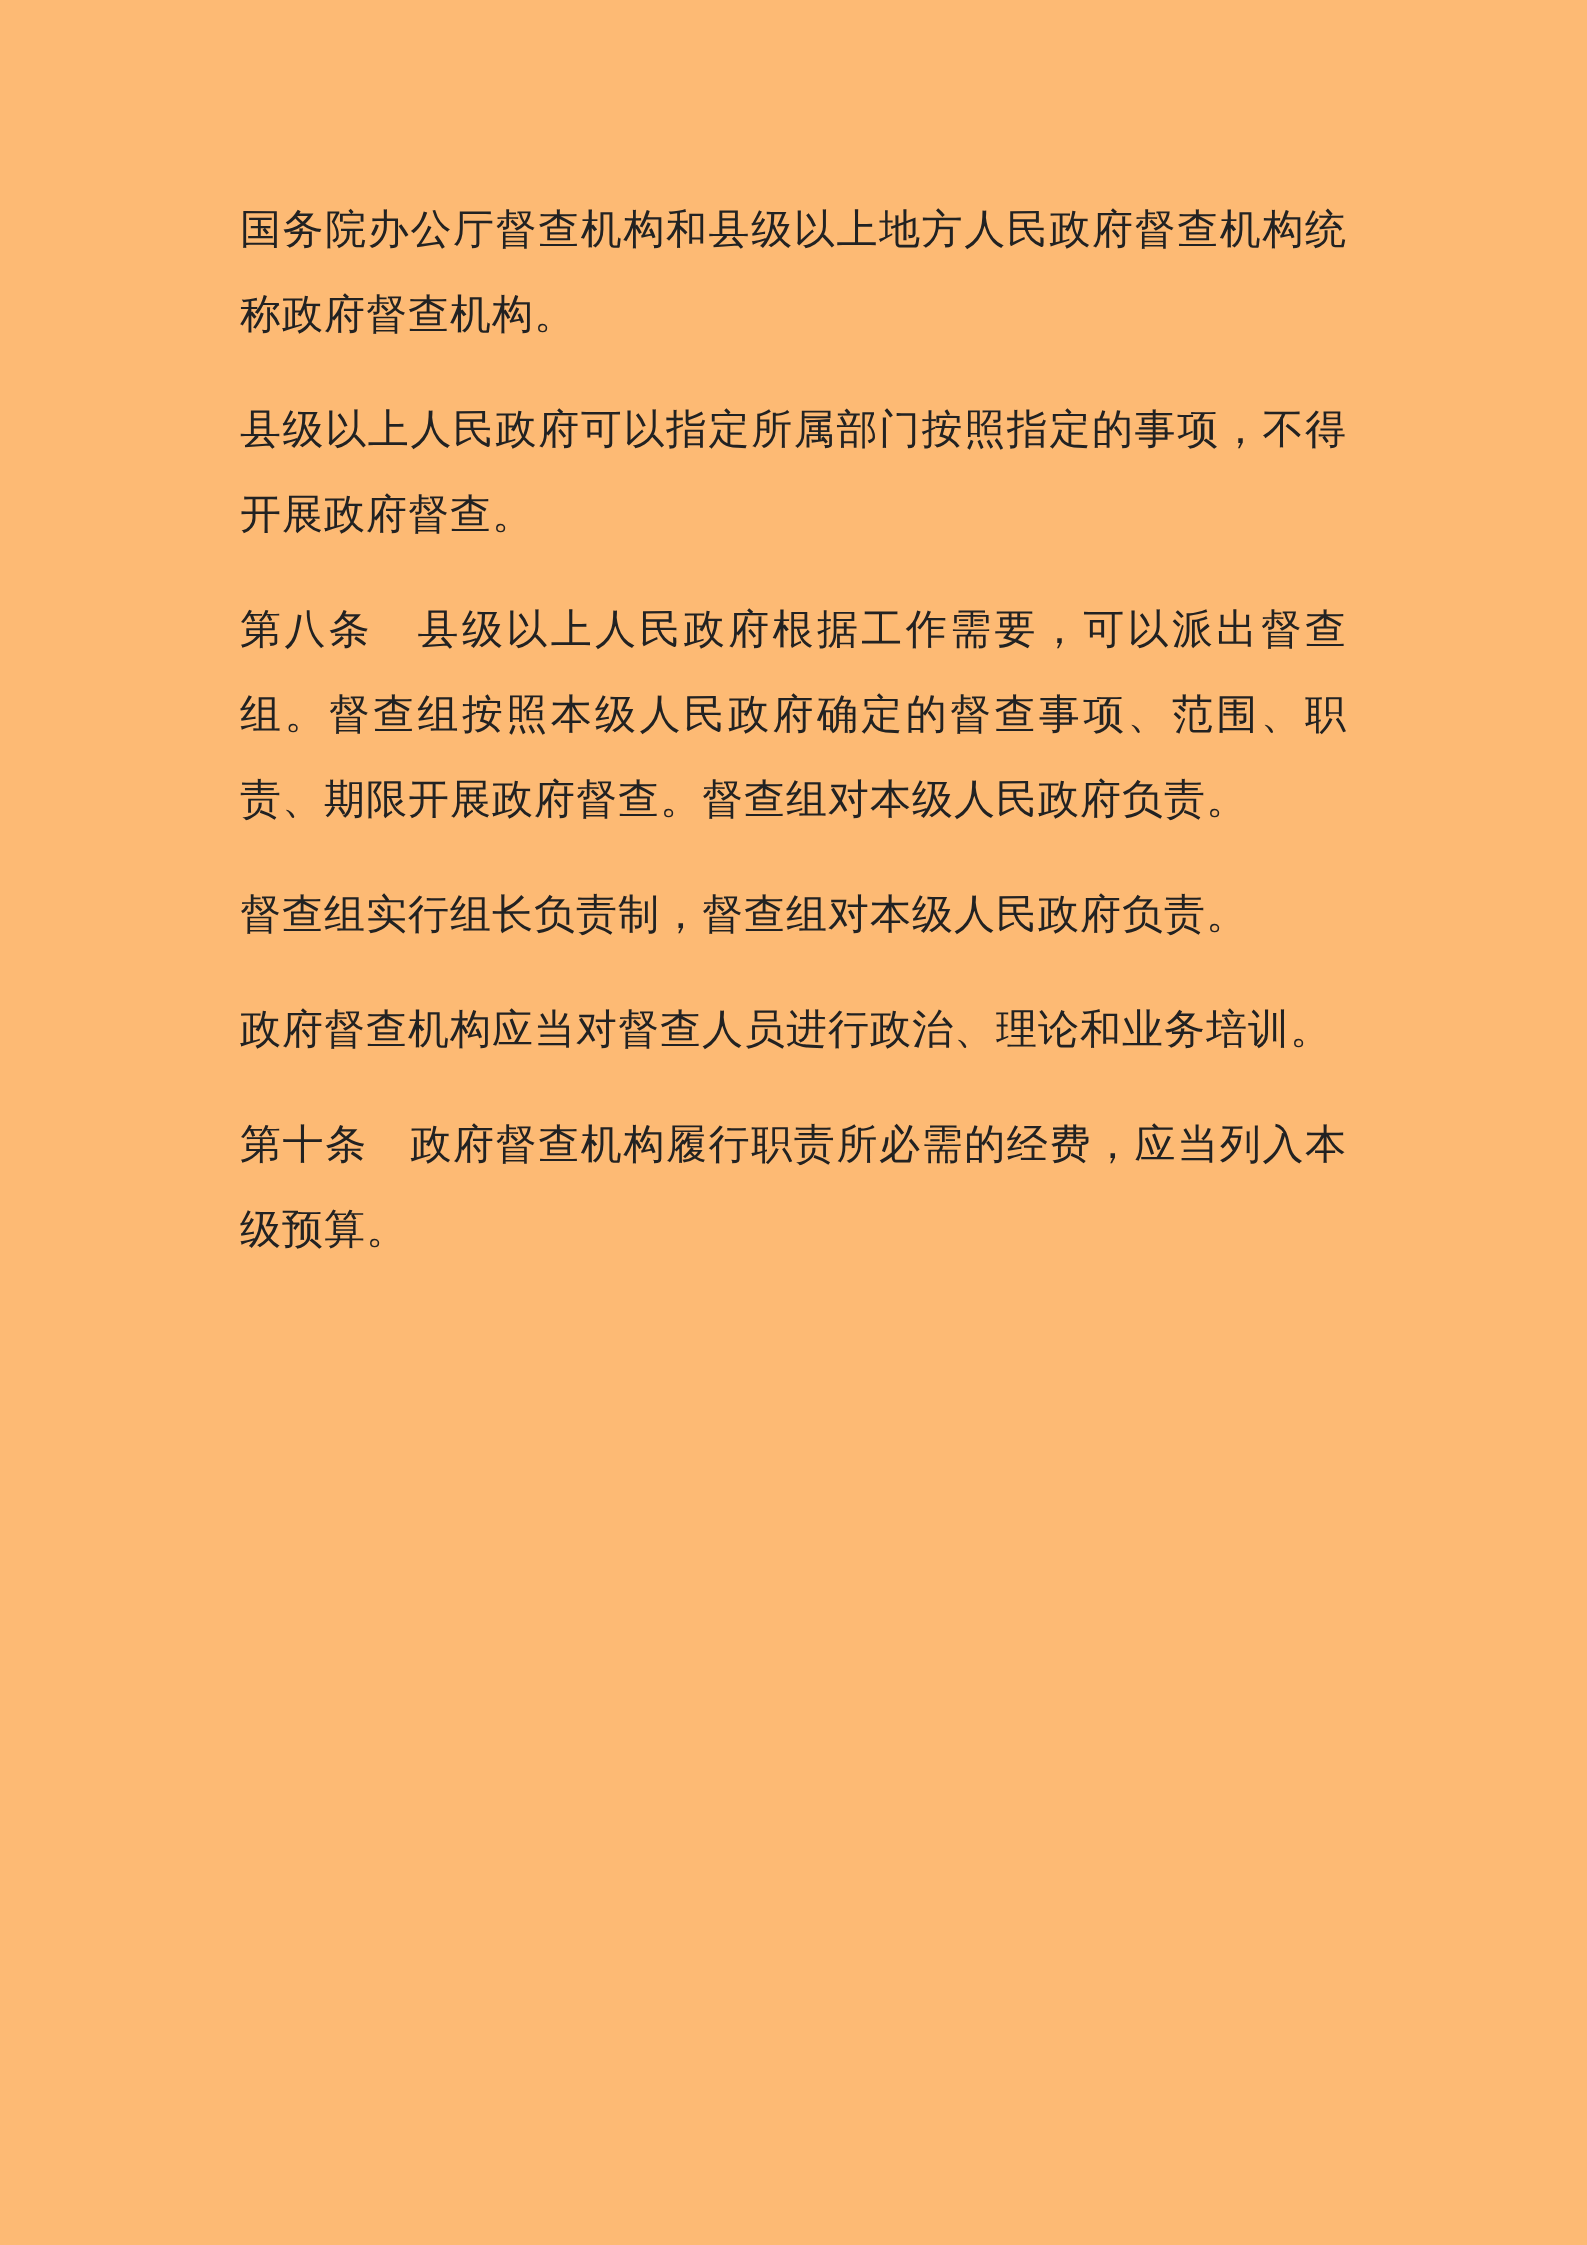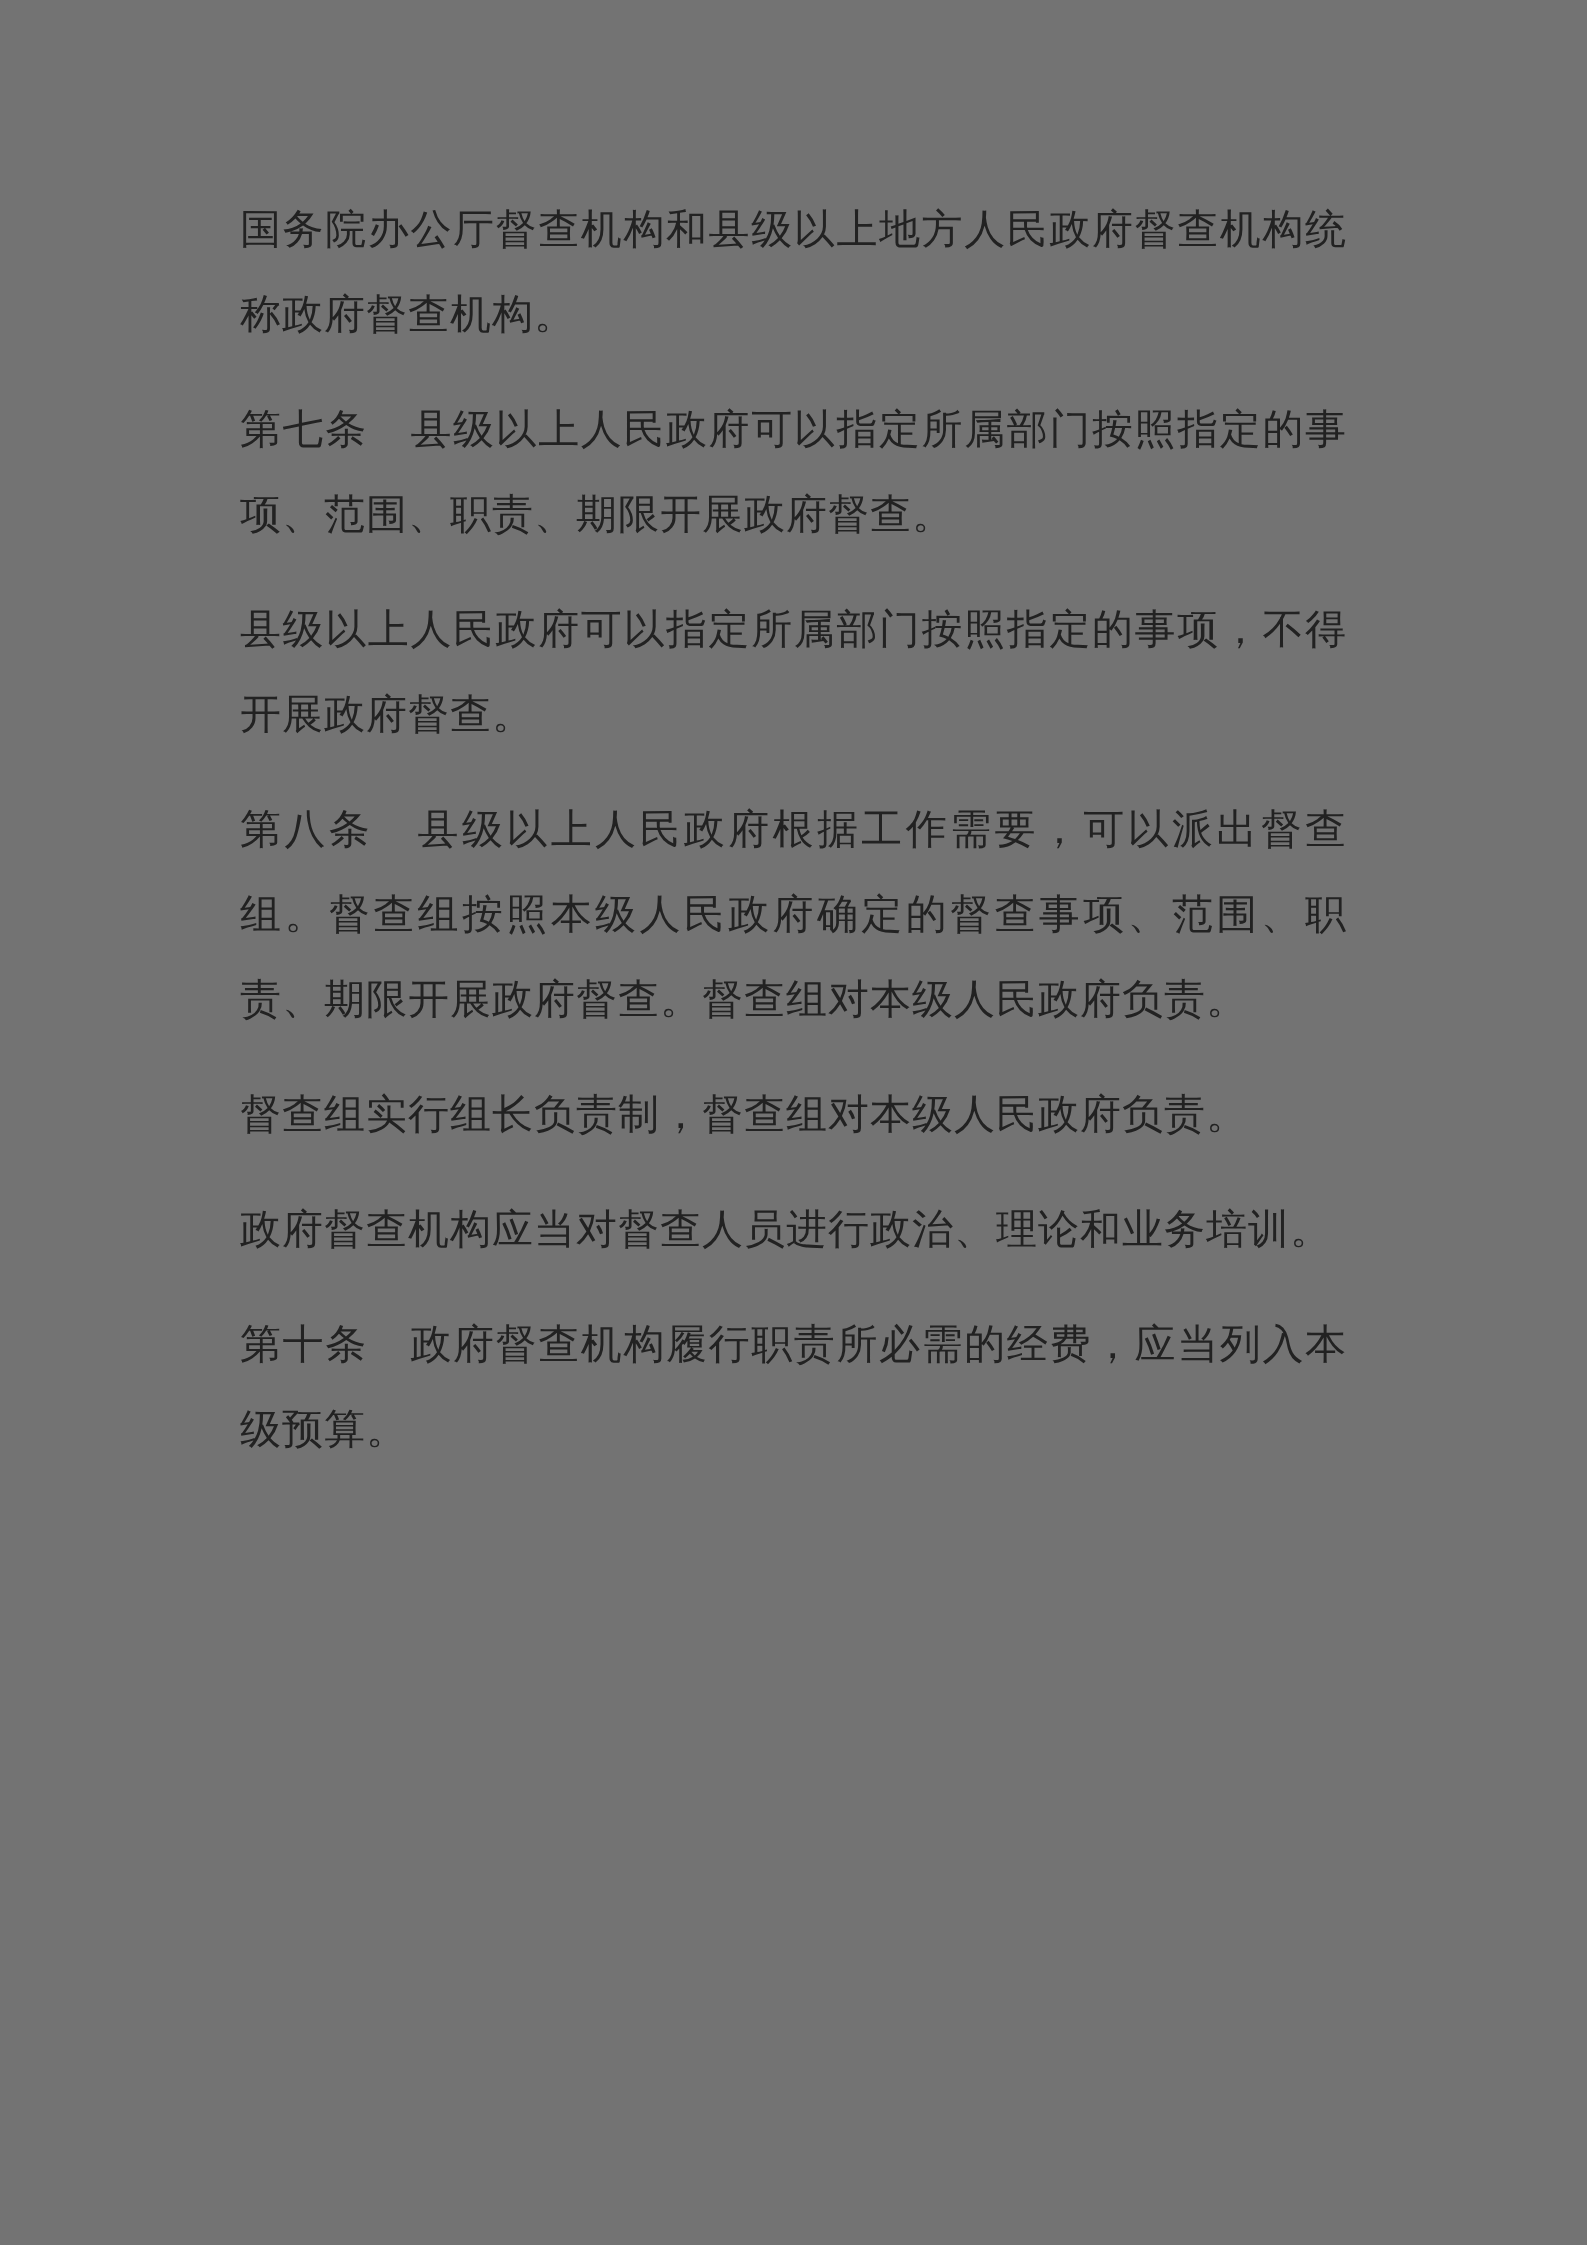--- a/index.html
+++ b/index.html
@@ -12,21 +12,21 @@
     background: #ffffff;
     overflow: hidden;
     position: relative;
   }
   .page {
     position: absolute;
     left: 0;
     top: 0;
     width: 1587px;
     height: 2245px;
-    background: #737373;
+    background: #fdba74;
   }
   .doc {
     position: absolute;
     left: 240px;
     top: 187px;
     width: 1107px;
   }
   .para {
     margin: 0 0 30px 0;
     font-family: "DejaVu Serif", "Liberation Serif", serif;
@@ -42,20 +42,19 @@
   .para:last-child {
     margin-bottom: 0;
   }
 </style>
 </head>
 <body>
 
 <div class="page">
   <div class="doc" id="doc-body">
       <p class="para">国务院办公厅督查机构和县级以上地方人民政府督查机构统称政府督查机构。</p>
-      <p class="para">第七条　县级以上人民政府可以指定所属部门按照指定的事项、范围、职责、期限开展政府督查。</p>
       <p class="para">县级以上人民政府可以指定所属部门按照指定的事项，不得开展政府督查。</p>
       <p class="para">第八条　县级以上人民政府根据工作需要，可以派出督查组。督查组按照本级人民政府确定的督查事项、范围、职责、期限开展政府督查。督查组对本级人民政府负责。</p>
       <p class="para">督查组实行组长负责制，督查组对本级人民政府负责。</p>
       <p class="para">政府督查机构应当对督查人员进行政治、理论和业务培训。</p>
       <p class="para">第十条　政府督查机构履行职责所必需的经费，应当列入本级预算。</p>
     </div>
 </div>
 
 </body></html>

